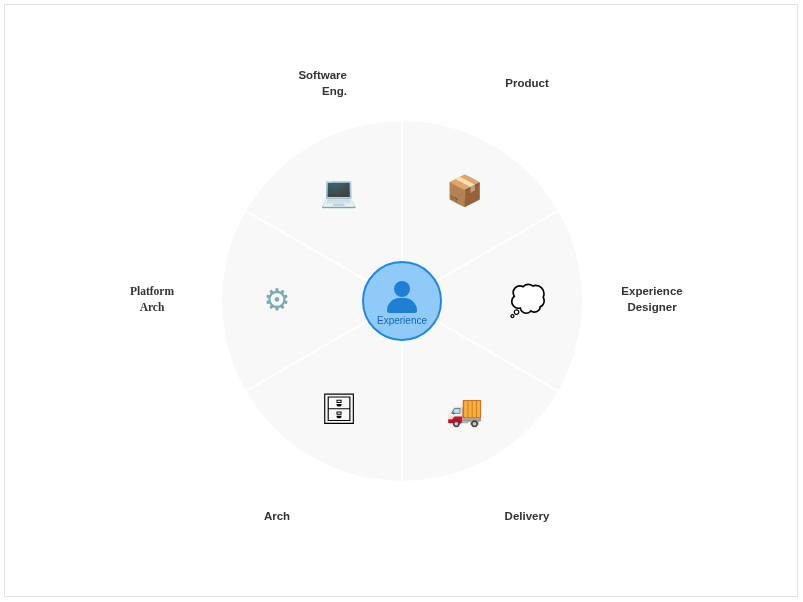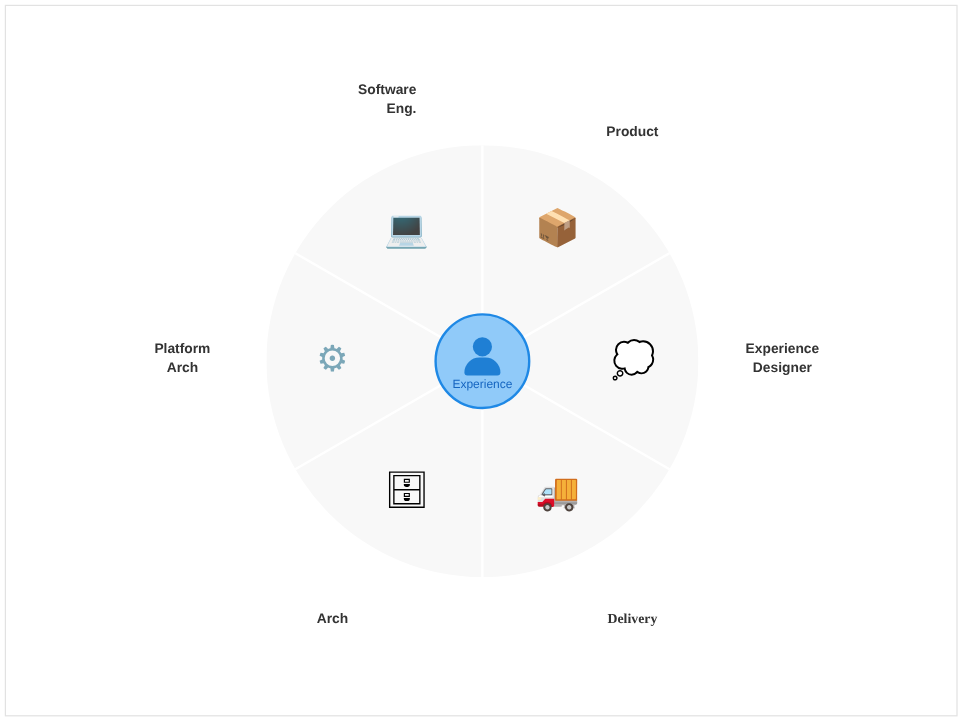--- a/index.html
+++ b/index.html
@@ -147,21 +147,21 @@
   <div id="hub" style="background: rgb(144, 202, 249); border-color: rgb(30, 136, 229);">
     <div id="hub-icon">
       <div class="head"></div>
       <div class="body"></div>
     </div>
     <div id="hub-label" style="color: rgb(21, 101, 192);">Experience</div>
   </div>
 
   <div class="wheel-label" style="left:207px; top:68px; width:140px;text-align:right;">Software
 Eng.</div>
-  <div class="wheel-label" style="left:457px; top:76px; width:140px;margin-top:27px;">Product</div>
+  <div class="wheel-label" style="left:457px; top:76px; width:140px;">Product</div>
   <div class="wheel-label" style="left:582px; top:284px; width:140px;">Experience
 Designer</div>
-  <div class="wheel-label" style="left:457px; top:509px; width:140px;font-family:Liberation Serif, serif;">Delivery</div>
+  <div class="wheel-label" style="left:457px; top:509px; width:140px;">Delivery</div>
   <div class="wheel-label" style="left:207px; top:509px; width:140px;">Arch</div>
-  <div class="wheel-label" style="left:82px; top:284px; width:140px;">Platform
+  <div class="wheel-label" style="left:82px; top:284px; width:140px;font-family:Liberation Serif, serif;">Platform
 Arch</div>
 
 </div>
 
 </body></html>

